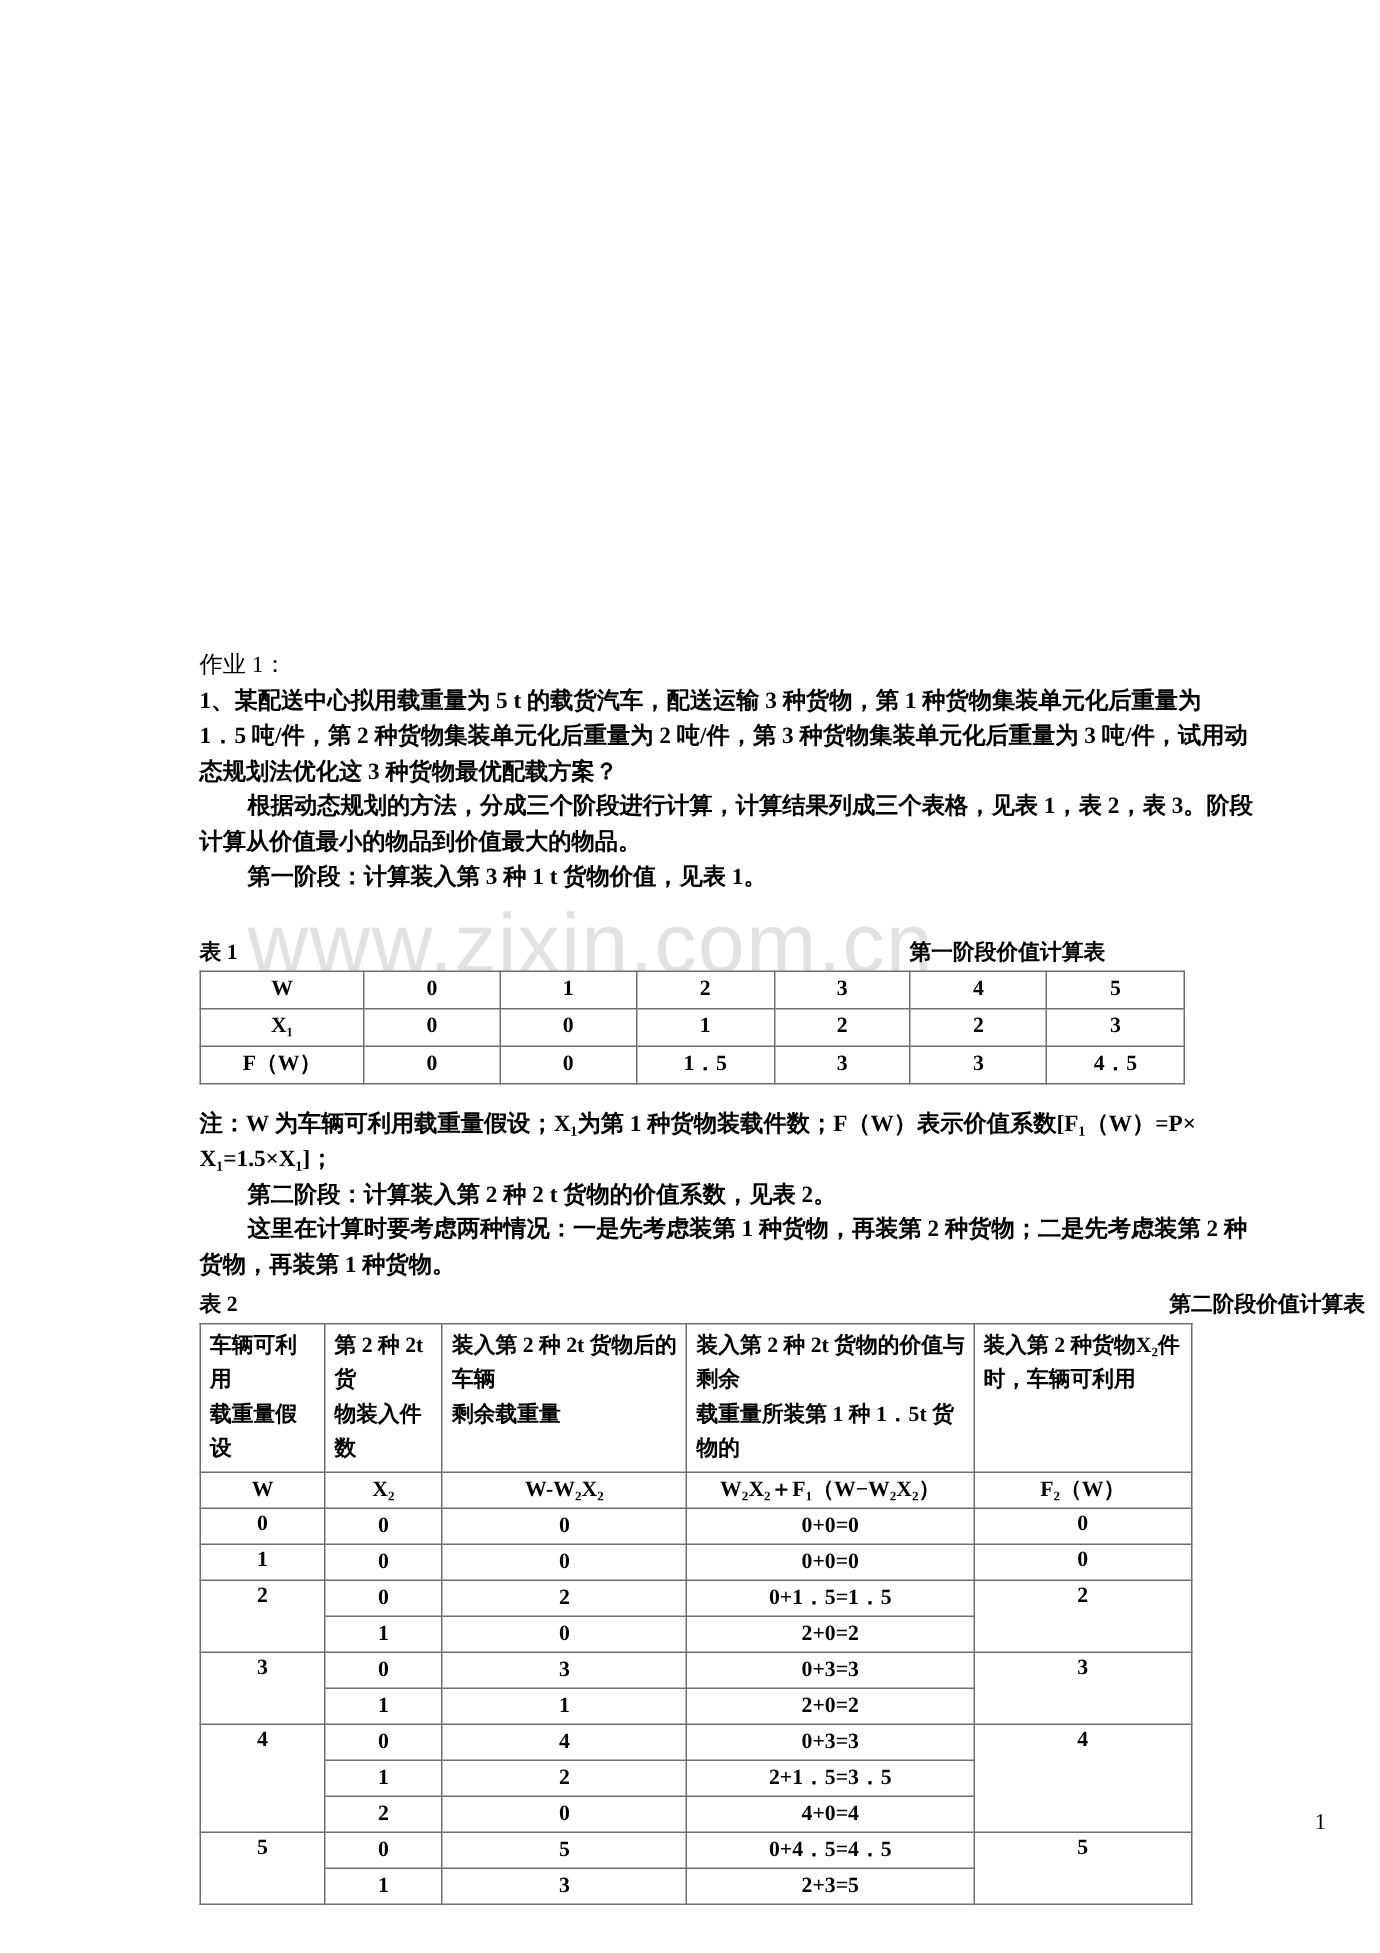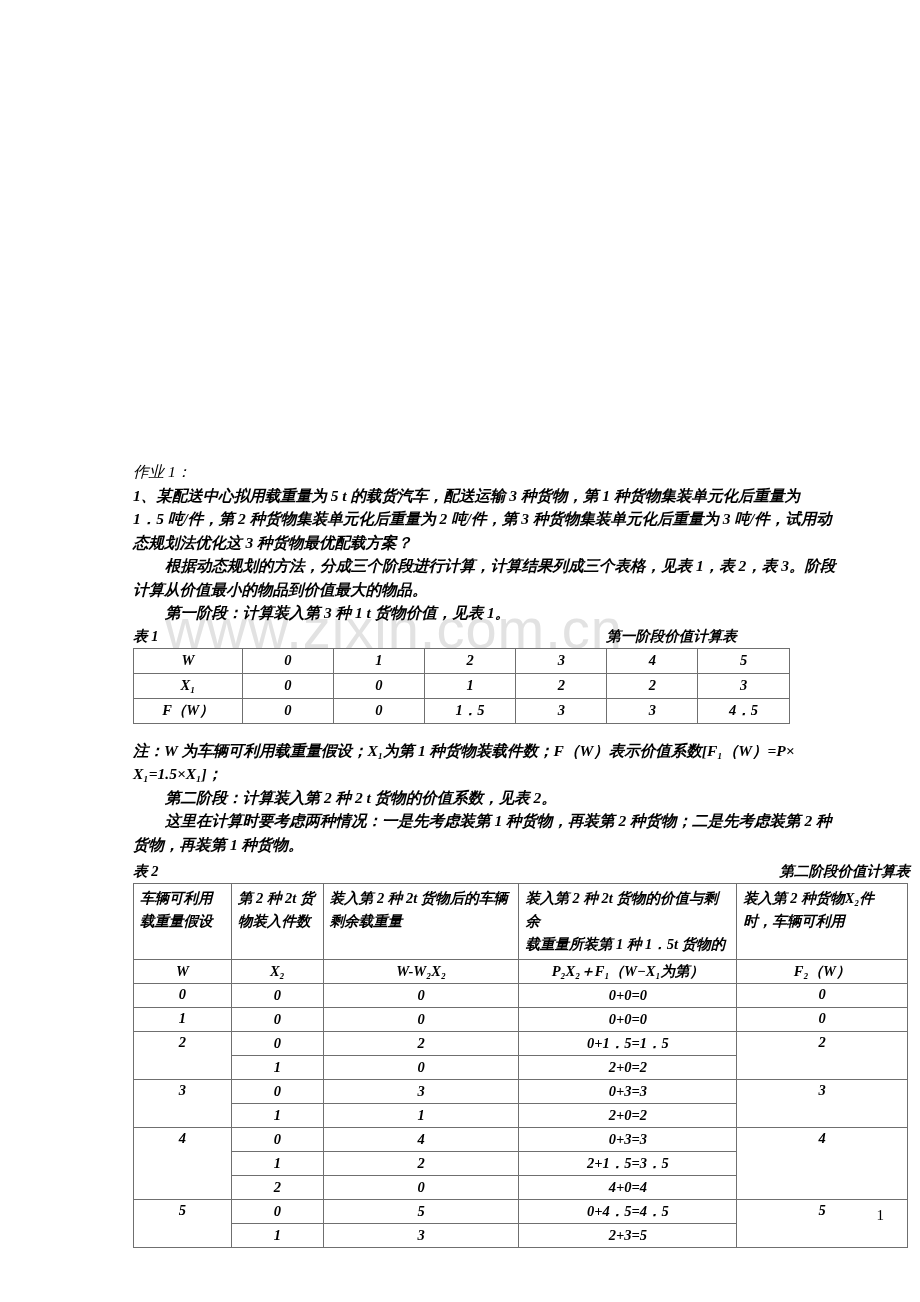--- a/index.html
+++ b/index.html
@@ -30,24 +30,23 @@
     color: #e2e2e2;
     white-space: nowrap;
     z-index: 0;
     user-select: none;
     font-weight: 400;
   }
   
   #content {
     position: absolute;
     left: 133px;
-    top: 460px;
+    top: 432px;
     width: 777px;
     z-index: 2;
-    font-style: italic;
   }
   .para {
     font-size: 15.5px;
     line-height: 23.5px;
     text-align: justify;
     margin: 0;
     color: #000;
     font-weight: bold;
   }
   .para.plain {
@@ -55,20 +54,21 @@
   }
   .indent2 { text-indent: 32px; }
 
   
   .tbl-caption {
     position: relative;
     font-size: 14.5px;
     font-weight: bold;
     height: 22px;
     line-height: 22px;
+    margin-top: 27px;
   }
   .tbl-caption .cap-left {
     position: absolute;
     left: 0;
     top: 0;
   }
   .tbl-caption .cap-center {
     position: absolute;
     left: 0;
     right: 0;
@@ -104,21 +104,21 @@
     margin-top: 1px;
   }
   #table1 td {
     height: 22px;
   }
   #table1 td.c0 { width: 108px; }
   #table1 td.cN { width: 91px; }
 
   
   #table2 {
-    width: 775px;
+    width: 662px;
     margin-top: 1px;
   }
   #table2 td {
     height: 21px;
   }
   #table2 td.hdr {
     text-align: left;
     vertical-align: top;
     padding: 3px 5px 3px 6px;
     height: 62px;
@@ -236,21 +236,21 @@
             </td>
             <td class="hdr">
               <div>装入第 2 种货物X₂件</div>
               <div>时，车辆可利用</div>
             </td>
           </tr>
           <tr>
             <td>W</td>
             <td>X₂</td>
             <td>W-W₂X₂</td>
-            <td>P₂X₂＋F₁（W−X₁为第）</td>
+            <td>W₂X₂＋F₁（W−W₂X₂）</td>
             <td>F₂（W）</td>
           </tr>
           <tr>
             <td rowspan="1" style="vertical-align: top; padding-top: 1px;">0</td>
             <td>0</td>
             <td>0</td>
             <td>0+0=0</td>
             <td rowspan="1" style="vertical-align: top; padding-top: 1px;">0</td>
           </tr>
           <tr>

